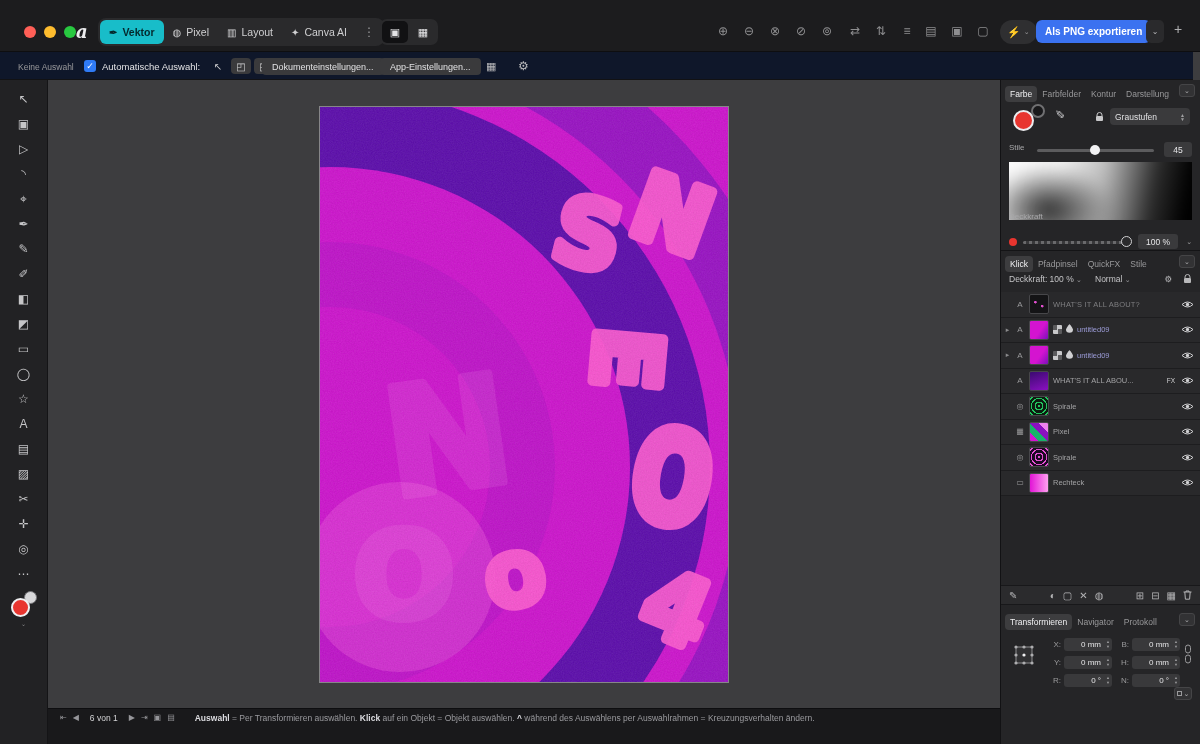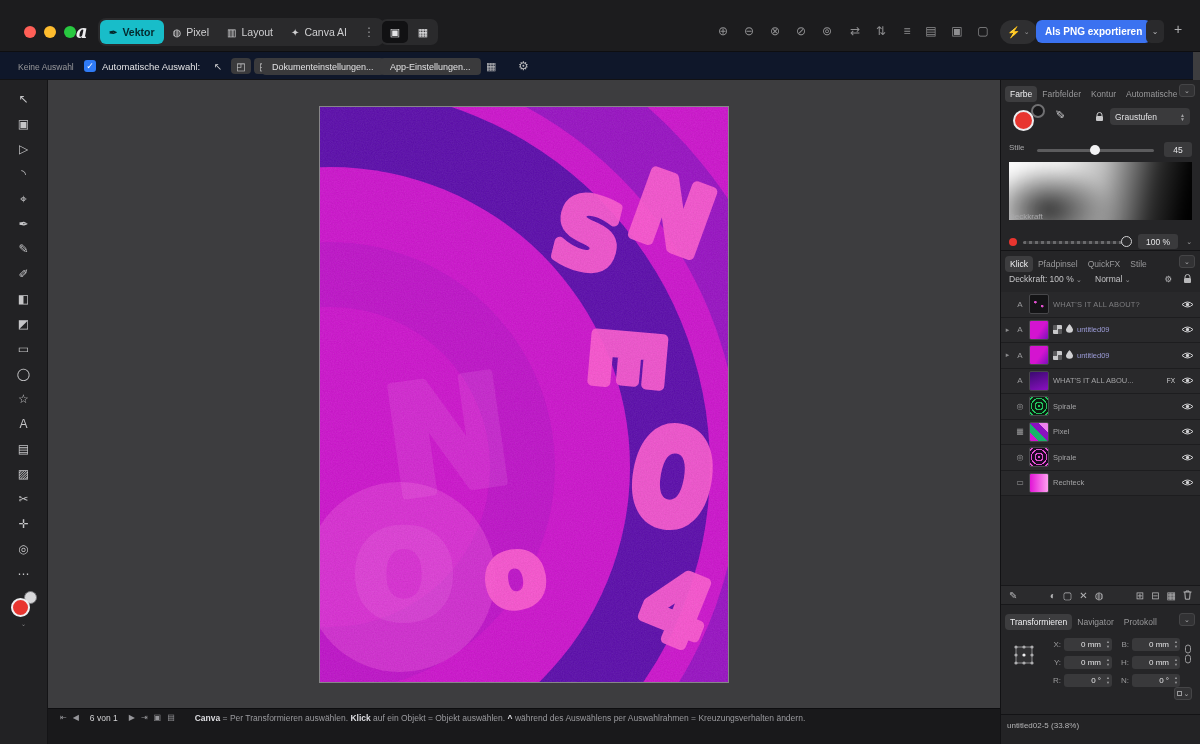--- a/index.html
+++ b/index.html
@@ -289,30 +289,30 @@
         <span class="sb-ic">⇤</span>
         <span class="sb-ic">◀</span>
       </span>
     <span class="sb-count">6 von 1</span>
     <span id="sb-right" style="display:flex;gap:2px">
         <span class="sb-ic">▶</span>
         <span class="sb-ic">⇥</span>
         <span class="sb-ic">▣</span>
         <span class="sb-ic">▤</span>
       </span>
-    <span class="sb-hint" id="sb-hint"><b>Canva</b><span> = Per Transformieren auswählen. </span><b>Klick</b><span> auf ein Objekt = Objekt auswählen. </span><b>^</b><span> während des Auswählens per Auswahlrahmen = Kreuzungsverhalten ändern.</span></span>
+    <span class="sb-hint" id="sb-hint"><b>Auswahl</b><span> = Per Transformieren auswählen. </span><b>Klick</b><span> auf ein Objekt = Objekt auswählen. </span><b>^</b><span> während des Auswählens per Auswahlrahmen = Kreuzungsverhalten ändern.</span></span>
   </div>
 
   <div class="rightpanel">
 
     <div class="rp-tabs" id="colors-tabs">
         <span class="rp-tab active">Farbe</span>
         <span class="rp-tab">Farbfelder</span>
         <span class="rp-tab">Kontur</span>
-        <span class="rp-tab">Automatische</span>
+        <span class="rp-tab">Darstellung</span>
       </div>
     <div class="panel-menu" style="top:4px">⌄</div>
     <div class="swatch-area">
       <span class="stroke-swatch"></span>
       <span class="fill-swatch" style="background: rgb(232, 53, 47);"></span>
       <span class="dropper">✐</span>
       <span class="lock-wrap">
         <svg width="9" height="10" viewBox="0 0 9 10">
             <path d="M2 4V3a2.5 2.5 0 0 1 5 0v1" fill="none" stroke="#c8c8ca"></path>
             <rect x="1" y="4" width="7" height="5" rx="1" fill="#c8c8ca"></rect>
@@ -547,15 +547,14 @@
         </div>
       <span class="tf-chain">
         <svg width="8" height="20" viewBox="0 0 8 20">
             <rect x="1.5" y="1" width="5" height="8" rx="2.5" fill="none" stroke="#9a9a9c"></rect>
             <rect x="1.5" y="11" width="5" height="8" rx="2.5" fill="none" stroke="#9a9a9c"></rect>
           </svg>
       </span>
       <div class="tf-opts"><span class="sq"></span>⌄</div>
     </div>
 
-    <div class="doc-status">untitled02-5 (33.8%)</div>
   </div>
 </div>
 
 </body></html>

